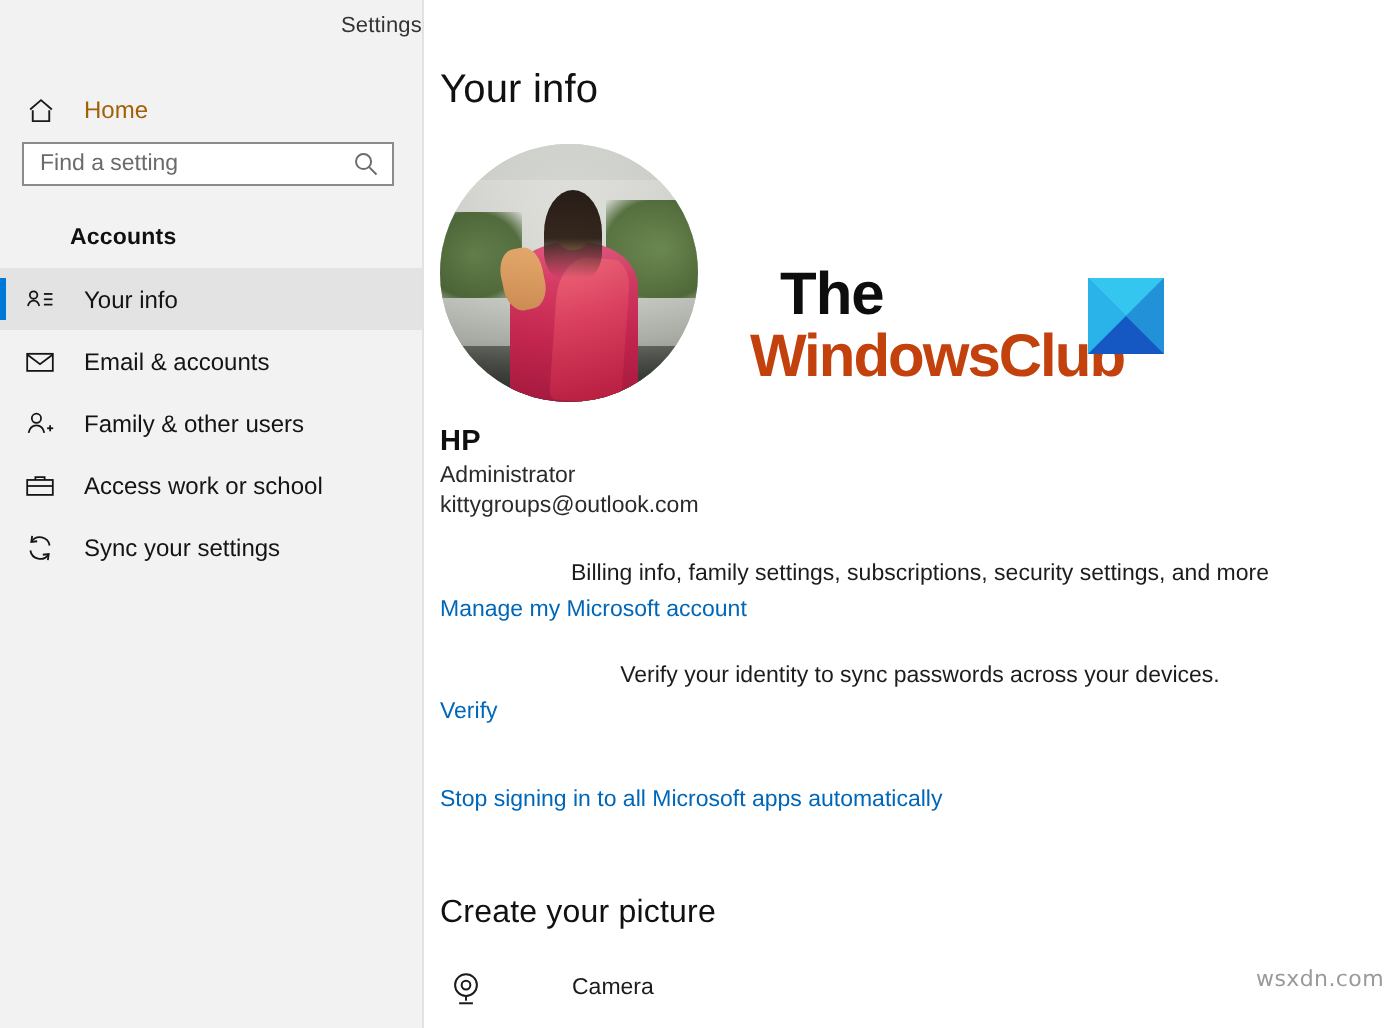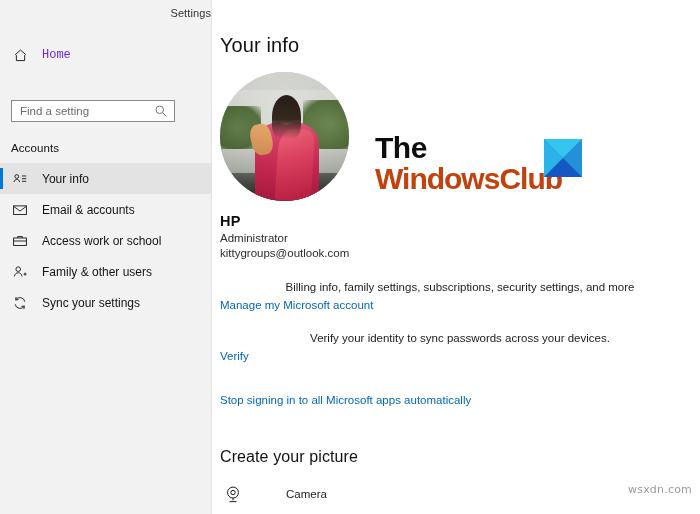--- a/index.html
+++ b/index.html
@@ -52,26 +52,25 @@
   .home-row .ic {
     width: 18px;
     height: 18px;
     display: flex;
     align-items: center;
     justify-content: center;
     margin-right: 13px;
   }
   .home-label {
     font-size: 12px;
-    color: #6d28d9;
-    font-family: Liberation Mono, monospace;
+    color: #a16207;
   }
   .search-wrap {
-    margin: 32px 0 0 11px;
-    width: 164px;
+    margin: 3px 0 0 11px;
+    width: 186px;
     height: 22px;
     background: #ffffff;
     border: 1px solid #8a8a8a;
     box-sizing: border-box;
     display: flex;
     align-items: center;
     position: relative;
   }
   .search-input {
     border: 0;
@@ -92,24 +91,25 @@
   .search-icon {
     position: absolute;
     right: 6px;
     top: 3px;
     width: 14px;
     height: 14px;
     pointer-events: none;
   }
   .section-title {
     font-size: 11.5px;
-    font-weight: normal;
+    font-weight: bold;
     color: #101010;
     padding: 20px 0 0 11px;
     letter-spacing: 0.1px;
+    margin-left: 24px;
   }
   .nav {
     margin-top: 9px;
   }
   .nav-item {
     position: relative;
     display: flex;
     align-items: center;
     height: 31px;
     padding-left: 11px;
@@ -330,20 +330,21 @@
     height: 75px;
     pointer-events: none;
     user-select: none;
   }
   .wc-the {
     font-size: 30px;
     font-weight: bold;
     color: #0d0d0d;
     line-height: 30px;
     letter-spacing: -.5px;
+    margin-left: 15px;
   }
   .wc-name {
     font-size: 30px;
     font-weight: bold;
     color: #c2410c;
     line-height: 32px;
     letter-spacing: -1px;
     white-space: nowrap;
   }
   .wc-square {
@@ -417,38 +418,38 @@
             <path d="M1.8 4.8 L9 10.2 L16.2 4.8"></path>
           </svg>
         </span>
         <span class="nav-label">Email &amp; accounts</span>
       </div>
 
 
       <div class="nav-item">
         <span class="ic">
           <svg width="16" height="16" viewBox="0 0 18 18" fill="none" stroke="#141414" stroke-width="1">
-            <rect x="1.8" y="5.6" width="14.4" height="8.4"></rect>
-            <path d="M6.4 5.6 V4 H11.6 V5.6"></path>
-            <path d="M1.8 9 H16.2"></path>
-          </svg>
-        </span>
-        <span class="nav-label">Access work or school</span>
-      </div>
-
-      <div class="nav-item">
-        <span class="ic">
-          <svg width="16" height="16" viewBox="0 0 18 18" fill="none" stroke="#141414" stroke-width="1">
             <circle cx="7" cy="5.8" r="2.6"></circle>
             <path d="M2.6 14 c0.6-2.8 2.4-4.2 4.4-4.2 s3.8 1.4 4.4 4.2"></path>
             <path d="M13 11.4 H16.4"></path>
             <path d="M14.7 9.7 V13.1"></path>
           </svg>
         </span>
         <span class="nav-label">Family &amp; other users</span>
+      </div>
+
+      <div class="nav-item">
+        <span class="ic">
+          <svg width="16" height="16" viewBox="0 0 18 18" fill="none" stroke="#141414" stroke-width="1">
+            <rect x="1.8" y="5.6" width="14.4" height="8.4"></rect>
+            <path d="M6.4 5.6 V4 H11.6 V5.6"></path>
+            <path d="M1.8 9 H16.2"></path>
+          </svg>
+        </span>
+        <span class="nav-label">Access work or school</span>
       </div>
 
       <div class="nav-item">
         <span class="ic">
           <svg width="16" height="16" viewBox="0 0 18 18" fill="none" stroke="#141414" stroke-width="1">
             <path d="M14.4 7.6 A5.6 5.6 0 0 0 4.2 5.4"></path>
             <path d="M3.6 10.4 A5.6 5.6 0 0 0 13.8 12.6"></path>
             <path d="M4.6 2.2 L4.1 5.6 L7.4 5.2"></path>
             <path d="M13.4 15.8 L13.9 12.4 L10.6 12.8"></path>
           </svg>

